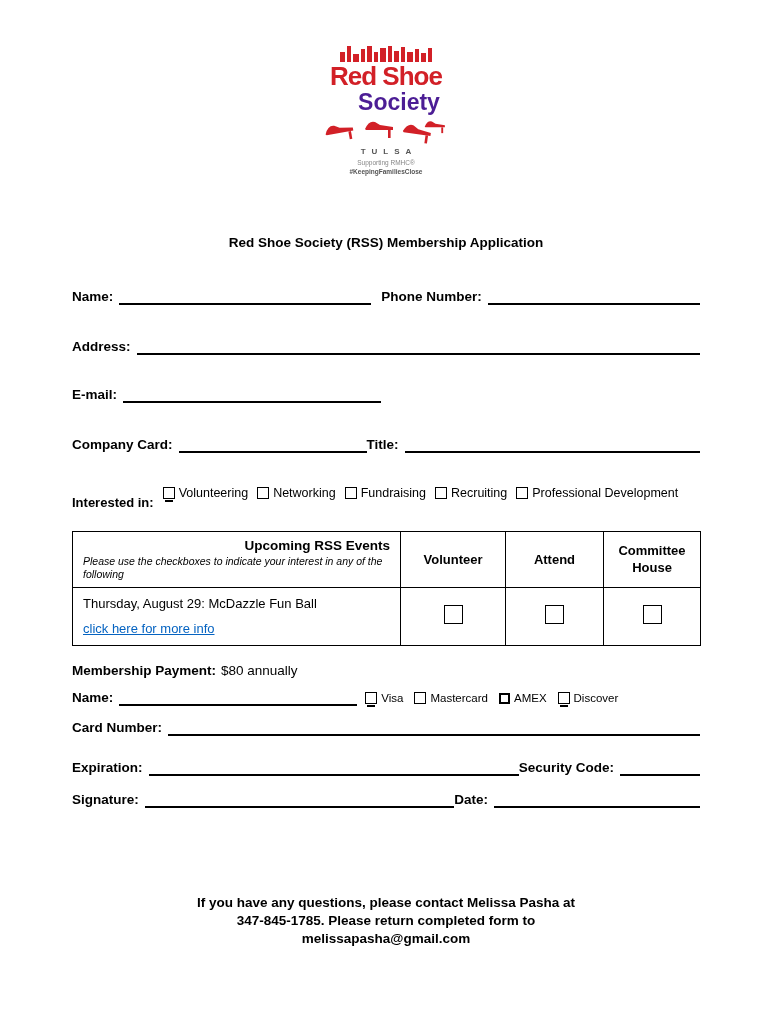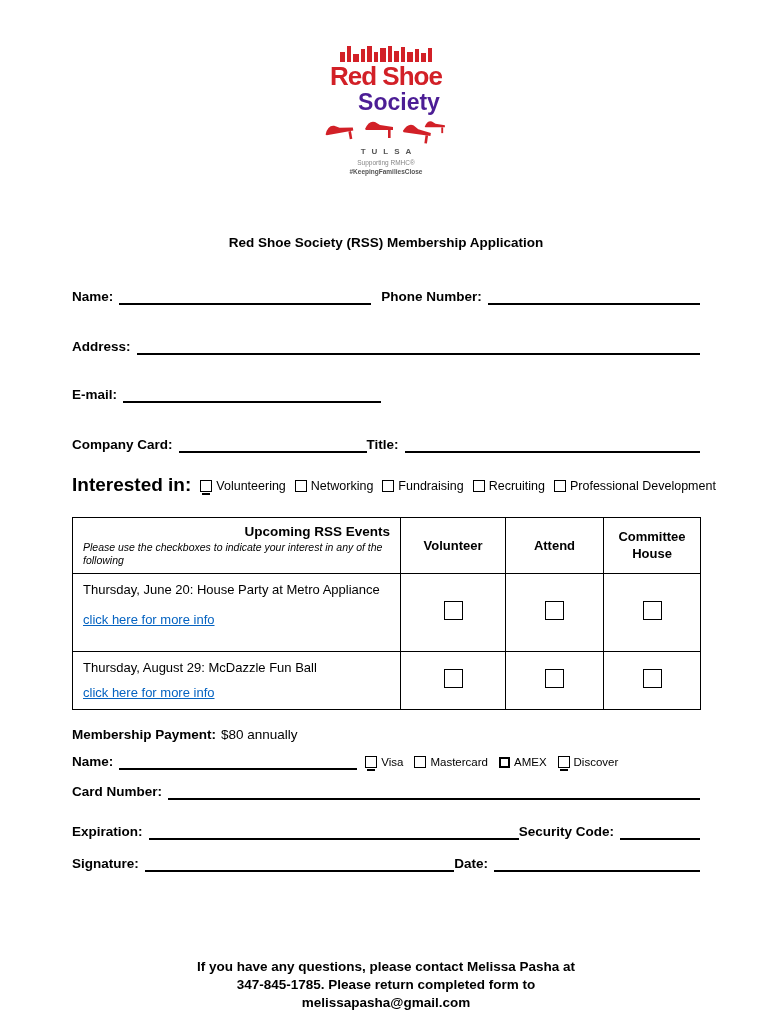--- a/index.html
+++ b/index.html
@@ -150,21 +150,21 @@
     </div>
 
     <div class="frow row-company">
       <span class="flabel">Company Card:</span>
       <span class="fline w-company"></span>
       <span class="flabel">Title:</span>
       <span class="fline grow"></span>
     </div>
 
     <div class="row-interested">
-      <span class="flabel" style="font-size:19px;">Interested in:</span>
+      <span class="flabel" style="font-size:13px;margin-top:21px;">Interested in:</span>
       <span class="int-item">
         <span class="cb cb-monitor"></span>
         <span>Volunteering</span>
       </span>
       <span class="int-item">
         <span class="cb"></span>
         <span>Networking</span>
       </span>
       <span class="int-item">
         <span class="cb"></span>
@@ -191,29 +191,20 @@
           <tr>
         <td class="et-head-left" style="height:54px;">
           <div class="et-title">Upcoming RSS Events</div>
           <div class="et-sub">Please use the checkboxes to indicate your interest in any of the following</div>
         </td>
         <td class="et-chead">Volunteer</td>
         <td class="et-chead">Attend</td>
         <td class="et-chead">Committee House</td>
       </tr>
       <tr>
-        <td class="et-event et-event-r1">
-          <div>Thursday, June 20: House Party at Metro Appliance</div>
-          <a class="event-link link-gap1">click here for more info</a>
-        </td>
-        <td class="cbcell"><span class="cb-lg"></span></td>
-        <td class="cbcell"><span class="cb-lg"></span></td>
-        <td class="cbcell"><span class="cb-lg"></span></td>
-      </tr>
-      <tr>
         <td class="et-event et-event-r2">
           <div>Thursday, August 29: McDazzle Fun Ball</div>
           <a class="event-link link-gap2">click here for more info</a>
         </td>
         <td class="cbcell"><span class="cb-lg"></span></td>
         <td class="cbcell"><span class="cb-lg"></span></td>
         <td class="cbcell"><span class="cb-lg"></span></td>
       </tr>
     </tbody>
       </table>

